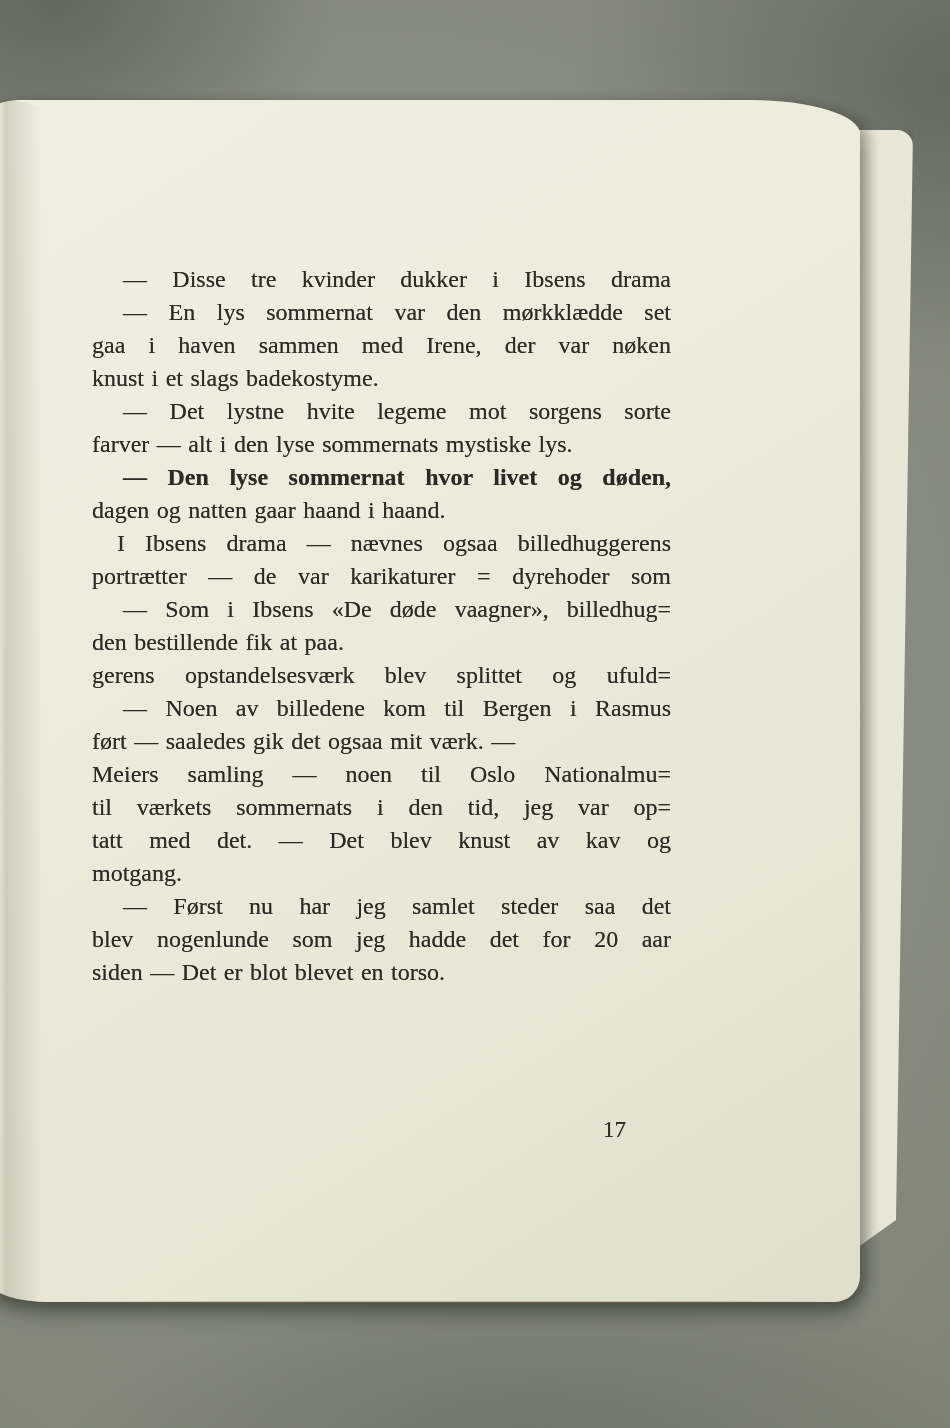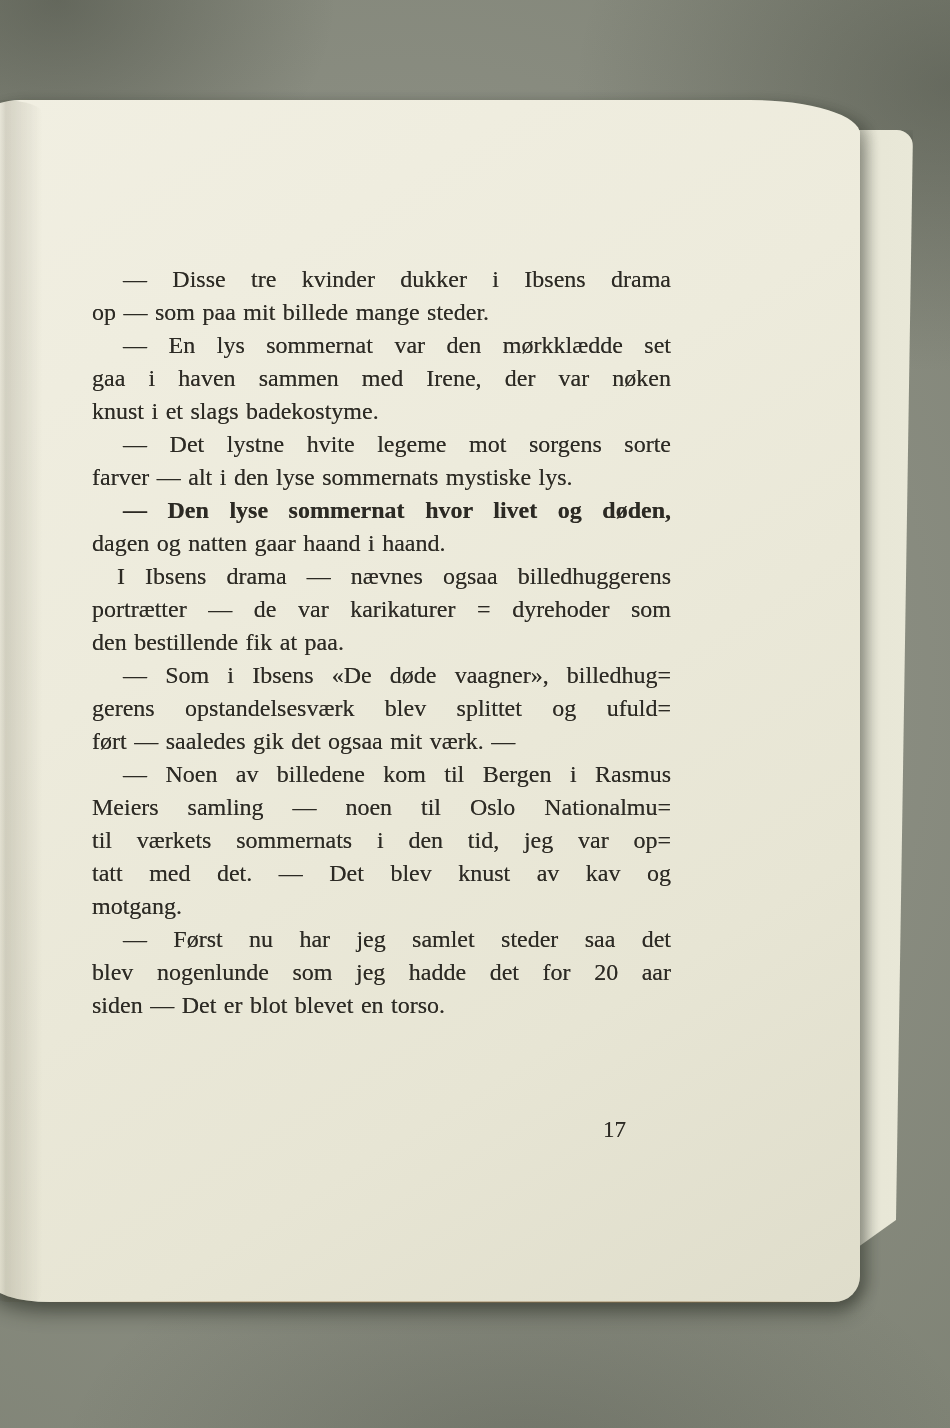--- a/index.html
+++ b/index.html
@@ -81,35 +81,34 @@
 <body>
 
 <div class="vignette"></div>
 
 <div class="back-sheet"></div>
 
 <div class="page">
   <div class="gutter"></div>
   <div class="text-block" id="text-block">
       <div class="line" style="padding-left: 31px;">— Disse tre kvinder dukker i Ibsens drama</div>
-      <div class="line para-end">op — som paa mit billede mange steder.</div>
       <div class="line" style="padding-left: 31px;">— En lys sommernat var den mørkklædde set</div>
       <div class="line">gaa i haven sammen med Irene, der var nøken</div>
       <div class="line para-end">knust i et slags badekostyme.</div>
       <div class="line" style="padding-left: 31px;">— Det lystne hvite legeme mot sorgens sorte</div>
       <div class="line para-end">farver — alt i den lyse sommernats mystiske lys.</div>
       <div class="line" style="padding-left: 31px; font-weight: bold;">— Den lyse sommernat hvor livet og døden,</div>
       <div class="line para-end">dagen og natten gaar haand i haand.</div>
       <div class="line" style="padding-left: 25px;">I Ibsens drama — nævnes ogsaa billedhuggerens</div>
       <div class="line">portrætter — de var karikaturer = dyrehoder som</div>
+      <div class="line" style="padding-left: 31px;">— Som i Ibsens «De døde vaagner», billedhug=</div>
       <div class="line para-end">den bestillende fik at paa.</div>
-      <div class="line" style="padding-left: 31px;">— Som i Ibsens «De døde vaagner», billedhug=</div>
       <div class="line">gerens opstandelsesværk blev splittet og ufuld=</div>
+      <div class="line" style="padding-left: 31px;">— Noen av billedene kom til Bergen i Rasmus</div>
       <div class="line para-end">ført — saaledes gik det ogsaa mit værk. —</div>
-      <div class="line" style="padding-left: 31px;">— Noen av billedene kom til Bergen i Rasmus</div>
       <div class="line">Meiers samling — noen til Oslo Nationalmu=</div>
       <div class="line">til værkets sommernats i den tid, jeg var op=</div>
       <div class="line">tatt med det. — Det blev knust av kav og</div>
       <div class="line para-end">motgang.</div>
       <div class="line" style="padding-left: 31px;">— Først nu har jeg samlet steder saa det</div>
       <div class="line">blev nogenlunde som jeg hadde det for 20 aar</div>
       <div class="line para-end">siden — Det er blot blevet en torso.</div>
     </div>
   <div class="page-number">17</div>
 </div>

